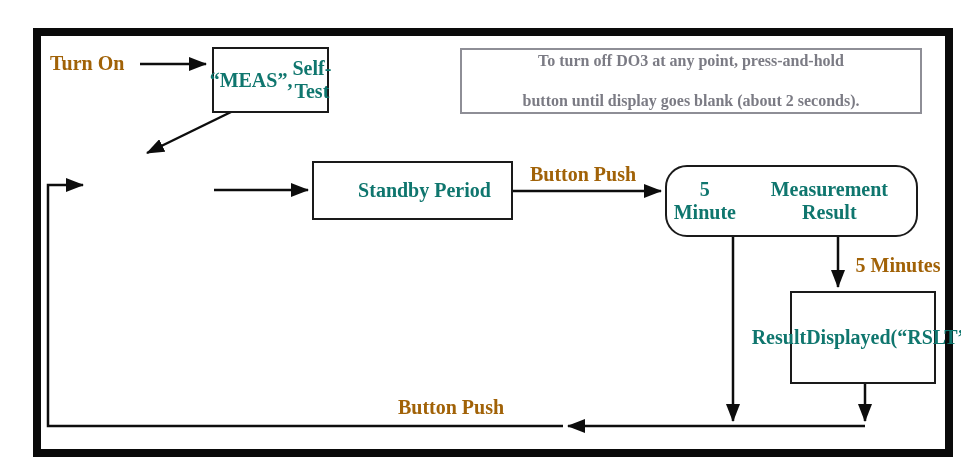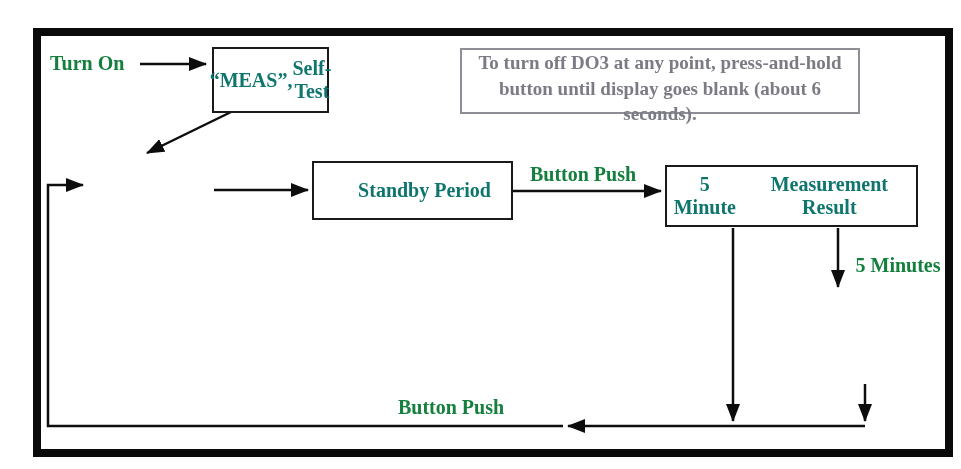--- a/index.html
+++ b/index.html
@@ -42,47 +42,47 @@
     justify-content: center;
     text-align: center;
     font-weight: bold;
     font-size: 20px;
     line-height: 1.15;
     color: #0f766e;
   }
   .node-meas-self-test { left: 212px; top: 47px;  width: 117px; height: 66px; }
   .node-meas-displayed { left: 87px;  top: 159px; width: 127px; height: 61px; }
   .node-standby        { left: 312px; top: 161px; width: 201px; height: 59px; padding-left: 24px; }
-  .node-measurement    { left: 665px; top: 165px; width: 253px; height: 62px; }
+  .node-measurement    { left: 665px; top: 165px; width: 253px; height: 72px; border-radius: 22px; }
   .node-result         { left: 790px; top: 291px; width: 146px; height: 93px; }
   .note-box {
     position: absolute;
     left: 460px;
     top: 48px;
-    width: 400px;
+    width: 462px;
     height: 66px;
     box-sizing: border-box;
     border: 2px solid #8e8e96;
     background: #ffffff;
     display: flex;
     flex-direction: column;
     align-items: center;
-    justify-content: flex-start;
+    justify-content: space-between;
     text-align: center;
     font-weight: bold;
-    font-size: 19px;
+    font-size: 16px;
     line-height: 1.35;
     color: #7b7b84;
   }
   .flow-label {
     position: absolute;
     font-weight: bold;
     font-size: 20px;
     line-height: 1.1;
-    color: #15803d;
+    color: #a16207;
     white-space: nowrap;
   }
   .lbl-start            { left: 50px;  top: 52px;  text-align: left; }
   .lbl-three-seconds    { left: 198px; top: 157px; width: 120px; text-align: center; }
   .lbl-button-push-top  { left: 523px; top: 163px; width: 120px; text-align: center; }
   .lbl-five-minutes     { left: 848px; top: 242px; width: 100px; text-align: center; margin-top: 12px; }
   .lbl-button-push-bot  { left: 391px; top: 396px; width: 120px; text-align: center; }
 </style>
 </head>
 <body>
@@ -114,34 +114,39 @@
     <div>Turn On</div>
   </div>
 
   <div class="node node-meas-self-test">
     <div>“MEAS”,</div>
     <div>Self-Test</div>
   </div>
 
   <div class="note-box">
     <div>To turn off DO3 at any point, press-and-hold</div>
-    <div>button until display goes blank (about 6 seconds).</div>
+    <div>button until display goes blank (about 2 seconds).</div>
   </div>
 
 
 
   <div class="node node-standby">
     <div>Standby Period</div>
   </div>
 
   <div class="flow-label lbl-button-push-top">Button Push</div>
 
   <div class="node node-measurement">
     <div>5 Minute</div>
     <div>Measurement Result</div>
   </div>
 
   <div class="flow-label lbl-five-minutes">5 Minutes</div>
 
+  <div class="node node-result">
+    <div>Result</div>
+    <div>Displayed</div>
+    <div>(“RSLT”)</div>
+  </div>
 
   <div class="flow-label lbl-button-push-bot">Button Push</div>
 
 </div>
 
 </body></html>

